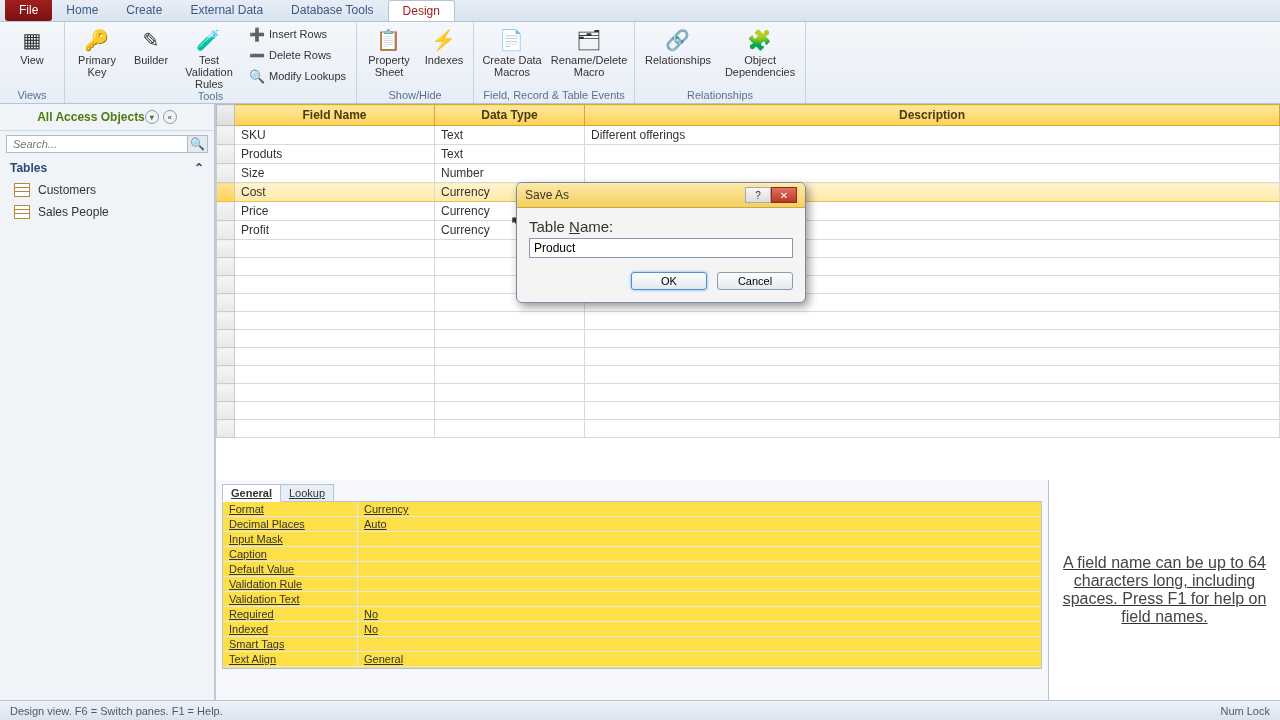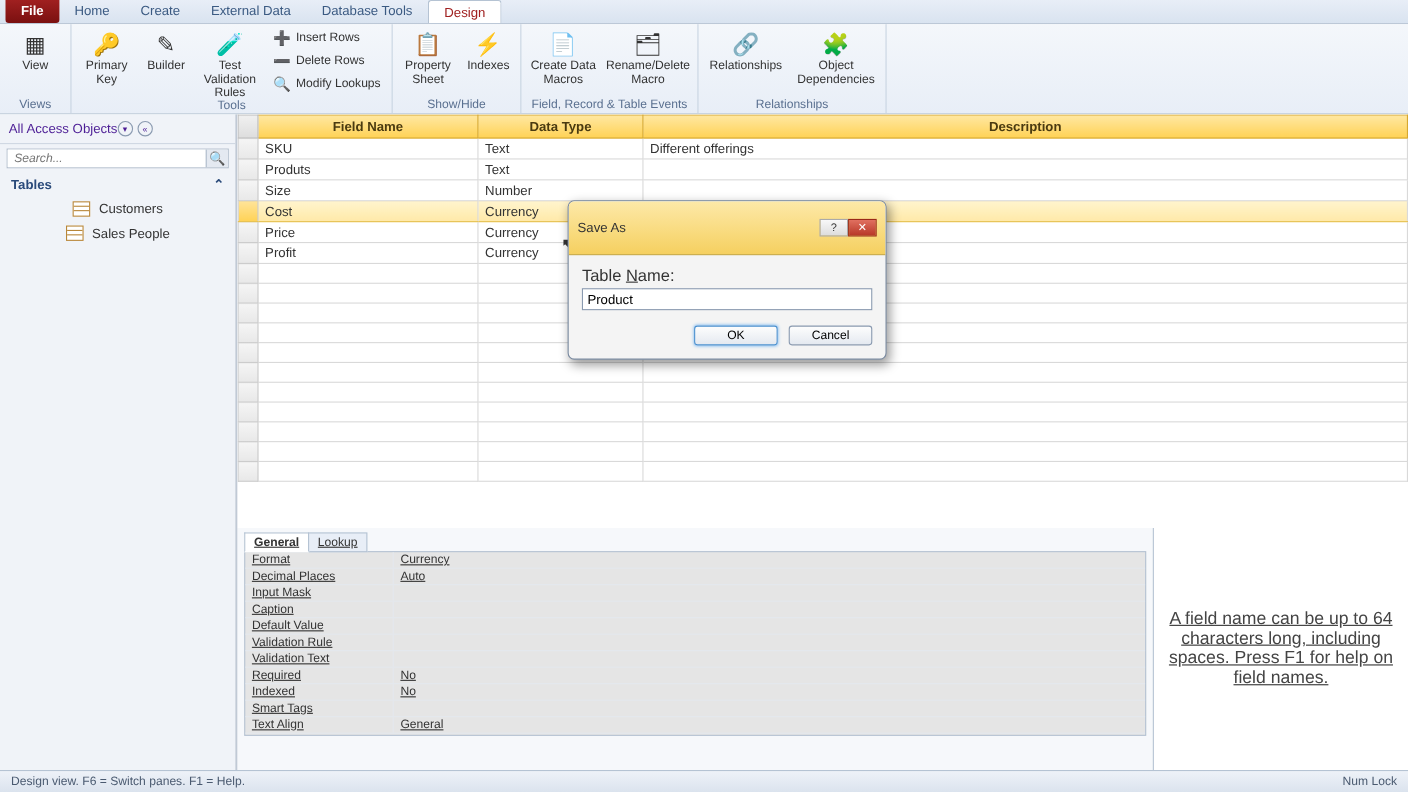--- a/index.html
+++ b/index.html
@@ -1,46 +1,46 @@
 <!DOCTYPE html>
 <html><head>
 <meta charset="utf-8">
 <style>
 * { margin: 0; padding: 0; box-sizing: border-box; font-family: "Segoe UI", Tahoma, sans-serif; }
 body { width: 1280px; height: 720px; background: #fff; overflow: hidden; font-size: 12px; color: #333; position: relative; }
 
 
 .ribbon-tabs { display: flex; height: 22px; background: linear-gradient(#e8eef7,#d9e3f0); border-bottom: 1px solid #b5c3d3; padding-left: 5px; }
 .ribbon-tab { padding: 3px 14px; color: #3b5a82; cursor: pointer; position: relative; }
-.ribbon-tab.file { background: linear-gradient(#a02020,#7a1010); color: #fff; font-weight: bold; border-radius: 0 0 3px 3px; }
+.ribbon-tab.file { background: linear-gradient(#a02020,#7a1010); color: #fff; font-weight: normal; border-radius: 0 0 3px 3px; }
 .ribbon-tab.active { background: #fff; color: #a02020; border: 1px solid #b5c3d3; border-bottom: none; border-radius: 3px 3px 0 0; }
 
 
 .ribbon-body { height: 82px; background: linear-gradient(#f4f7fb,#e8eef7); border-bottom: 1px solid #b5c3d3; display: flex; }
 .ribbon-group { border-right: 1px solid #c8d4e2; padding: 2px 6px; display: flex; flex-direction: column; justify-content: space-between; }
 .ribbon-group-label { text-align: center; color: #5a7090; font-size: 11px; padding-top: 2px; }
 .ribbon-items { display: flex; align-items: flex-start; gap: 6px; height: 64px; }
 .ribbon-btn-lg { display: flex; flex-direction: column; align-items: center; justify-content: flex-start; width: 52px; padding: 2px; cursor: pointer; }
 .ribbon-btn-lg .ic { width: 30px; height: 28px; display: flex; align-items: center; justify-content: center; font-size: 20px; }
 .ribbon-btn-lg .lb { font-size: 11px; text-align: center; line-height: 1.1; color: #333; }
 .ribbon-col { display: flex; flex-direction: column; gap: 1px; }
 .ribbon-btn-sm { display: flex; align-items: center; gap: 4px; padding: 2px 4px; cursor: pointer; font-size: 11px; }
 .ribbon-btn-sm .ic { width: 16px; height: 16px; display: flex; align-items: center; justify-content: center; font-size: 13px; }
 
 
 .main { display: flex; height: 596px; }
 .nav { width: 216px; background: #f0f3f8; border-right: 2px solid #c0c9d5; display: flex; flex-direction: column; }
-.nav-header { display: flex; align-items: center; justify-content: flex-start; padding: 6px 8px; font-weight: 400; color: #4c1d95; border-bottom: 1px solid #d0d8e3; }
+.nav-header { display: flex; align-items: center; justify-content: center; padding: 6px 8px; font-weight: 700; color: #4d7c0f; border-bottom: 1px solid #d0d8e3; }
 .nav-header .arrows { display: flex; gap: 4px; }
 .nav-header .circ { width: 14px; height: 14px; border: 1px solid #8a9ab0; border-radius: 50%; display: flex; align-items: center; justify-content: center; font-size: 8px; }
 .nav-search { display: flex; margin: 4px 6px; border: 1px solid #b0bccb; background: #fff; }
 .nav-search input { flex: 1; border: none; padding: 2px 6px; font-size: 11px; font-style: italic; outline: none; }
 .nav-search .sbtn { width: 20px; background: #e4e9f1; border-left: 1px solid #b0bccb; display: flex; align-items: center; justify-content: center; }
 .nav-group-hdr { display: flex; align-items: center; justify-content: space-between; padding: 4px 10px; font-weight: 600; color: #2a4a7a; }
-.nav-item { display: flex; align-items: center; gap: 8px; padding: 4px 14px; cursor: pointer; justify-content: center; }
+.nav-item { display: flex; align-items: center; gap: 8px; padding: 4px 14px; cursor: pointer; }
 .nav-item .ti { width: 16px; height: 14px; border: 1px solid #b8873a; background: #fff; display: flex; flex-direction: column; }
 .nav-item .ti::before, .nav-item .ti::after { content:''; height:3px; border-bottom:1px solid #b8873a; }
 
 .workspace { flex: 1; display: flex; flex-direction: column; background: #e6e9ee; }
 .tabbar { height: 20px; display: flex; align-items: flex-end; padding-left: 4px; background: #e6e9ee; border-bottom: 2px solid #f2c24e; }
 .doc-tab { background: linear-gradient(#ffe397,#ffd255); border: 1px solid #d6a830; border-bottom: none; padding: 2px 14px 2px 26px; font-size: 11px; font-weight: 600; border-radius: 3px 3px 0 0; position: relative; }
 .doc-tab::before { content:''; position:absolute; left:6px; top:3px; width:14px; height:12px; background:#ff9a3a; border:1px solid #b86a20; }
 
 .grid-wrap { flex: 1; background: #fff; overflow: hidden; position: relative; }
 .design-grid { width: 100%; border-collapse: collapse; }
@@ -54,29 +54,29 @@
 .col-dt { width: 150px; }
 
 .cursor-img { position:absolute; left:294px; top:108px; font-size:16px; pointer-events:none; }
 
 .fp-header { background: linear-gradient(#e8eef7,#d9e3f0); text-align:center; padding:3px; border-top:1px solid #b5c3d3; border-bottom:1px solid #b5c3d3; font-size:11px; color:#4a5a70; }
 .fp-body { display:flex; height:220px; background:#f6f8fb;text-decoration:underline; }
 .fp-left { flex:1; padding:4px 6px; }
 .fp-tabs { display:flex; }
 .fp-tab { border:1px solid #b5c3d3; padding:2px 8px; font-size:11px; background:#e8eef7; margin-right:-1px; }
 .fp-tab.active { background:#fff; border-bottom-color:#fff; font-weight:600; position:relative; z-index:1; }
-.fp-grid { border:1px solid #b5c3d3; background:#e5e5e5; margin-top:-1px; height:168px; }
+.fp-grid { border:1px solid #b5c3d3; background:#fde047; margin-top:-1px; height:168px; }
 .fp-row { display:flex; border-bottom:1px solid #e4e8ee; }
 .fp-row .k { width:135px; padding:1px 6px; font-size:11px; border-right:1px solid #e4e8ee; }
 .fp-row .v { flex:1; padding:1px 6px; font-size:11px; }
 .fp-right { width:232px; border-left:1px solid #b5c3d3; background:#fff; padding:10px; display:flex; align-items:center; text-align:center; font-size:16px; color:#444; }
 
 
 .dialog { position:absolute; left:516px; top:182px; width:290px; background:#f4f4f4; border:1px solid #7a8aa0; border-radius:6px; box-shadow:3px 4px 10px rgba(0,0,0,.4); overflow:hidden; }
-.dlg-title { background: linear-gradient(#fde9a8,#f5d060); padding:16px 8px; display:flex; align-items:center; justify-content:space-between; font-size:12px; border-bottom:1px solid #c8a840; }
+.dlg-title { background: linear-gradient(#fde9a8,#f5d060); padding:4px 8px; display:flex; align-items:center; justify-content:space-between; font-size:12px; border-bottom:1px solid #c8a840; }
 .dlg-title .wbtns { display:flex; gap:0; }
 .dlg-title .wbtn { width:26px; height:16px; border:1px solid #aaa; background:linear-gradient(#f8f8f8,#ddd); display:flex; align-items:center; justify-content:center; font-size:10px; }
 .dlg-title .wbtn.cl { background:linear-gradient(#e07060,#b83828); color:#fff; border-color:#9a2818; }
 .dlg-body { padding:10px 12px 12px; }
 .dlg-label { font-size:15px; margin-bottom:3px; }
 .dlg-label u { text-decoration:underline; }
 .dlg-input { width:100%; border:1px solid #8a9ab0; padding:2px 4px; font-size:12px; background:#fff; }
 .dlg-btns { display:flex; justify-content:flex-end; gap:10px; margin-top:14px; }
 .dlg-btn { width:76px; padding:2px 0; font-size:11px; border:1px solid #8a9ab0; border-radius:3px; background:linear-gradient(#fdfdfd,#e4e9f0); cursor:pointer; }
 .dlg-btn.primary { border-color:#4a90d0; box-shadow:0 0 3px #6ab0f0; }

